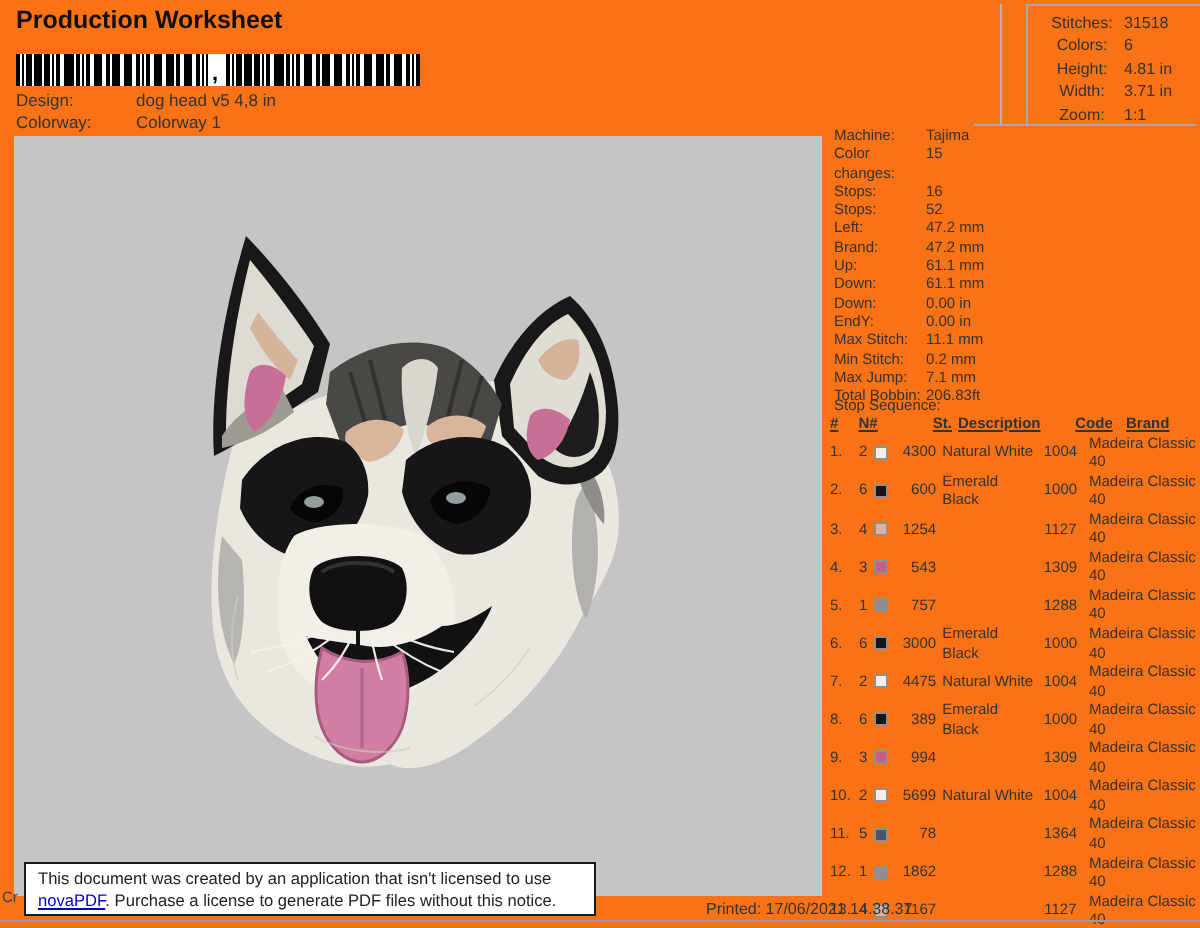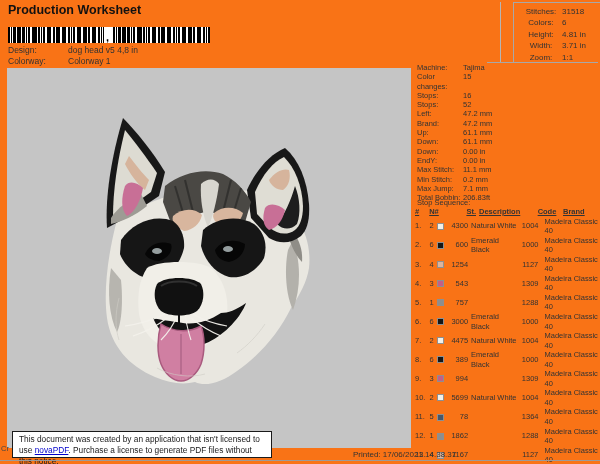--- a/index.html
+++ b/index.html
@@ -47,21 +47,21 @@
   .c-n     { width:12px; text-align:center; }
   .c-sw    { width:11px; display:flex; align-items:center; }
   .c-sw i  { display:block; width:7px; height:7px; border:1px solid #8f8f8f; }
   .c-st    { width:25px; text-align:right; }
   .c-desc  { margin-left:3px; width:55px; }
   .c-code  { width:26px; text-align:center; }
   .c-brand { margin-left:3px; }
   .t-head .c-sw { text-decoration:none; }
 
   
-  .notice { position:absolute; left:12px; top:431px; width:260px; height:27px; background:#fff;
+  .notice { position:absolute; left:12px; top:431px; width:286px; height:27px; background:#fff;
             border:1px solid #1a1a1a; padding:2px 6px; font-size:8.3px; line-height:11px; color:#222; }
   .notice a { color:#0000cc; text-decoration:underline; cursor:pointer; }
   .cr-frag { position:absolute; left:1px; top:444px; font-size:7.5px; color:#444; }
   .printed { position:absolute; left:353px; top:450px; font-size:8px; color:#333; }
   .pageno  { position:absolute; right:3px; top:450px; font-size:8px; color:#333;margin-top:16px; }
   .bottom-line { position:absolute; left:0; top:460px; width:600px; height:1px; background:#9a9a9a; }
 </style>
 </head>
 <body>
 

